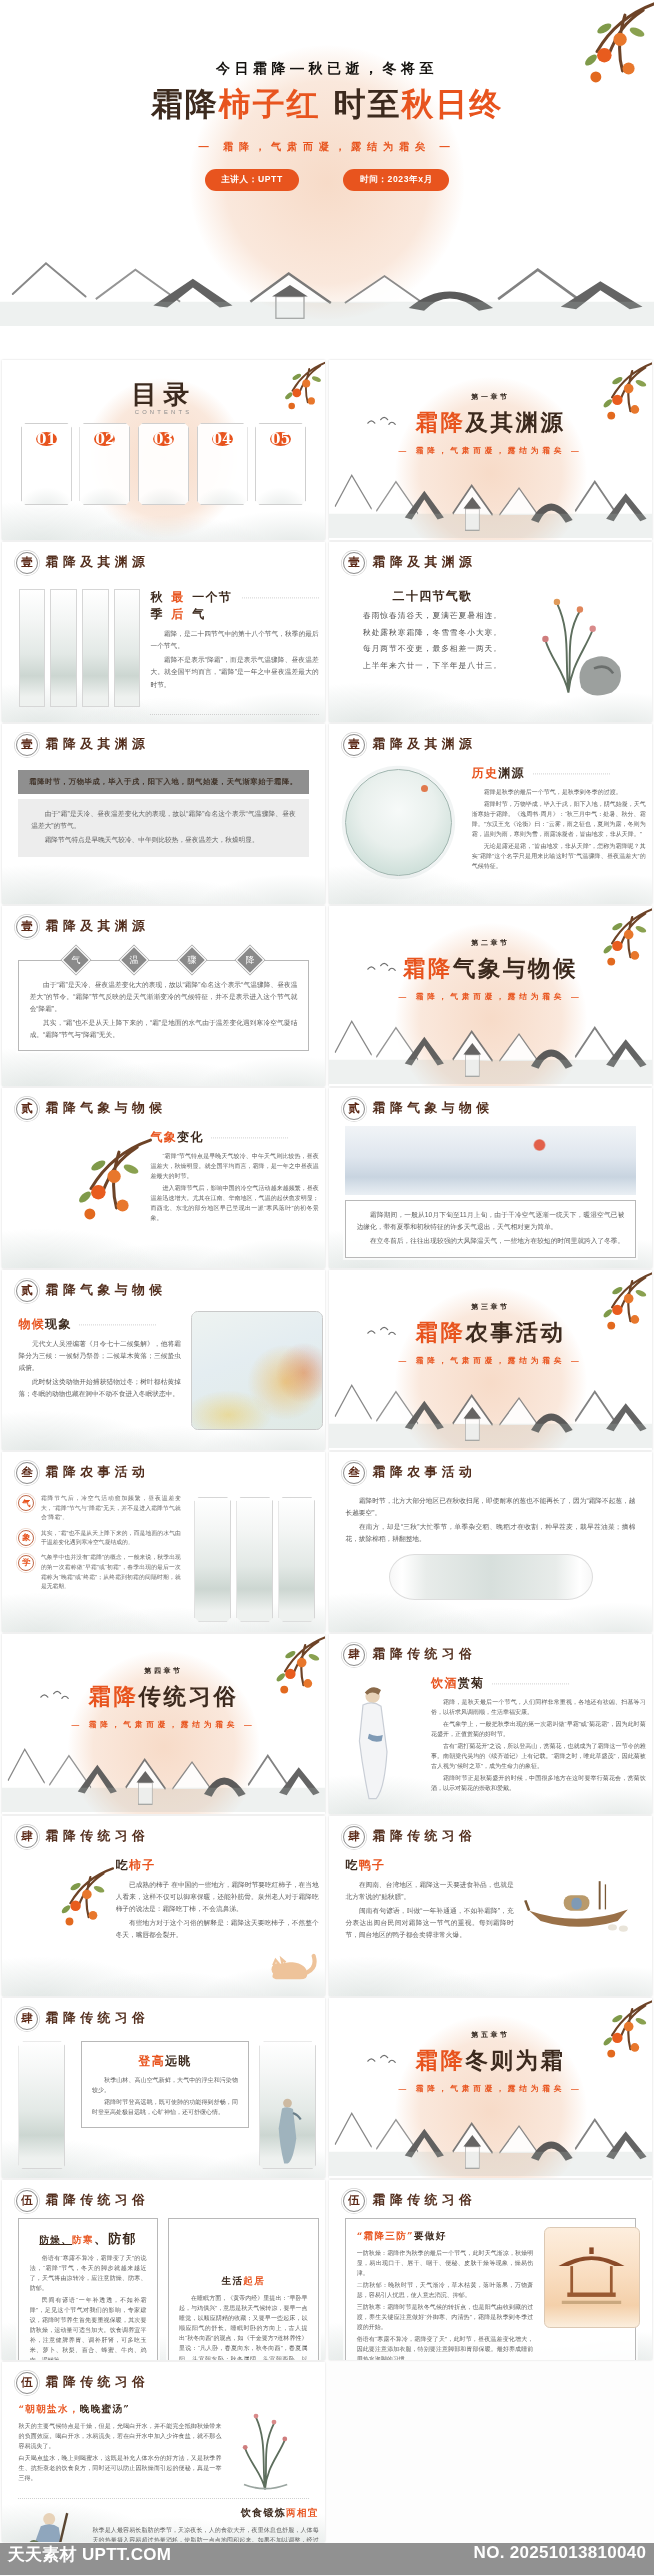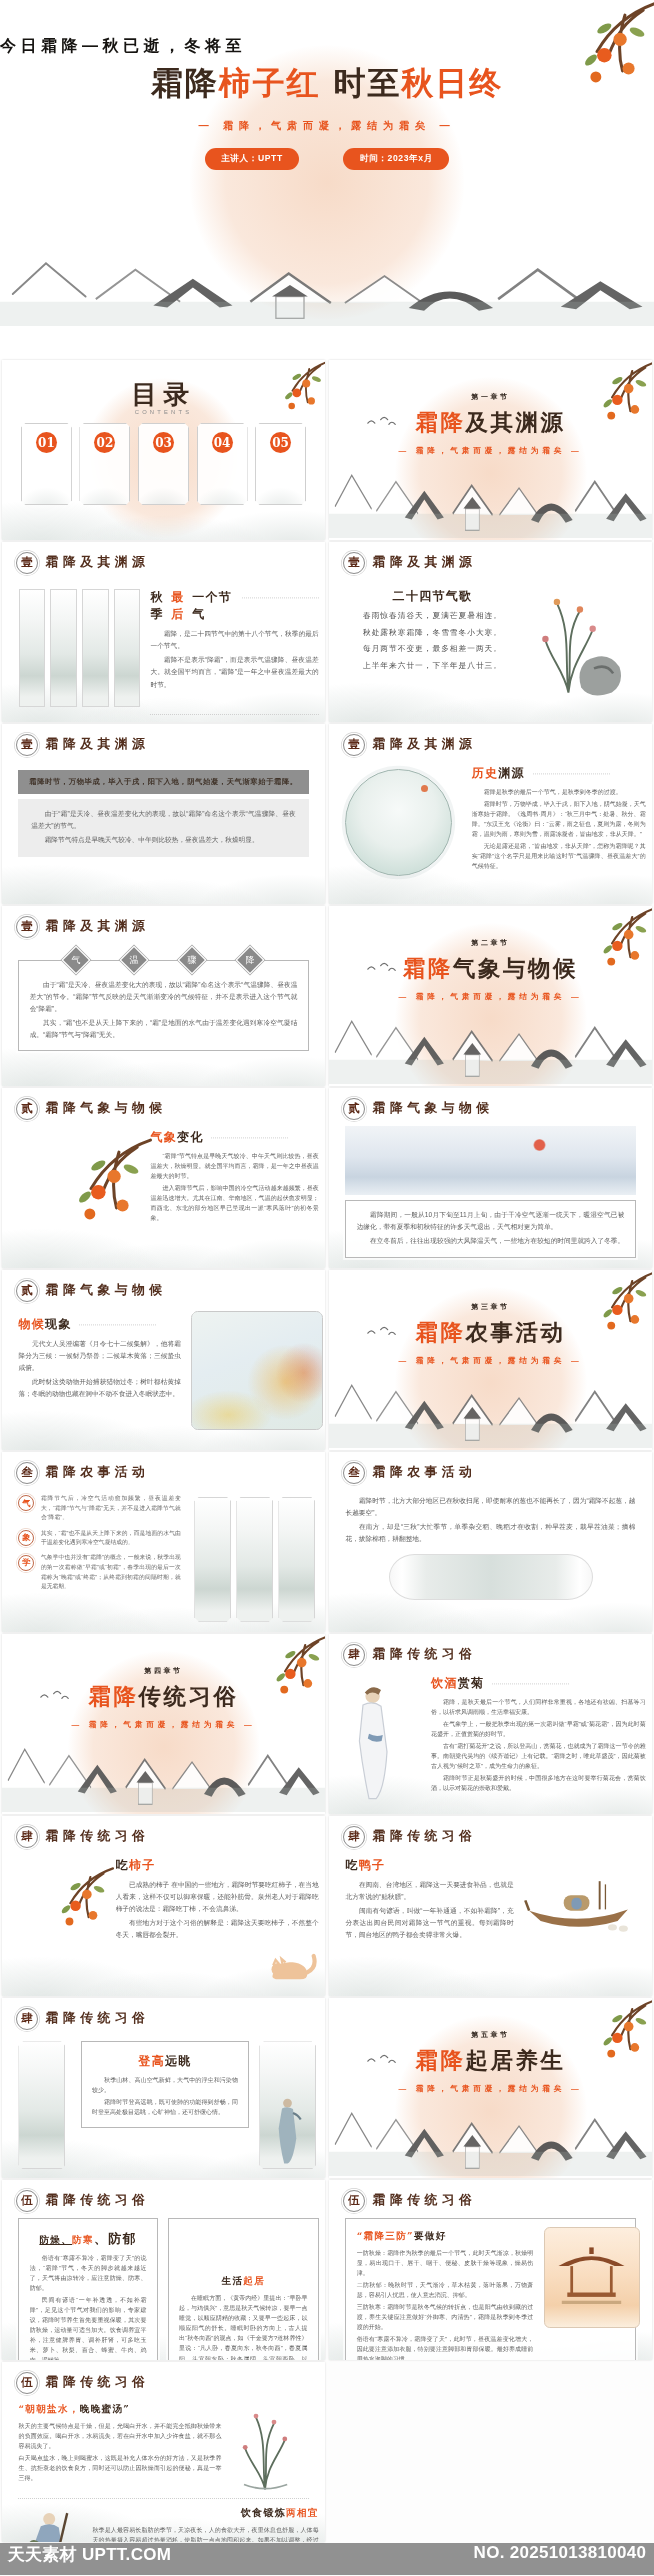--- a/index.html
+++ b/index.html
@@ -5,21 +5,21 @@
   :root{--accent:#e8541e;}
   *{margin:0;padding:0;box-sizing:border-box}
   html,body{width:654px}
   body{font-family:"Liberation Sans","DejaVu Sans",sans-serif;background:#fff}
   .page{width:654px;height:2576px;display:flex;flex-direction:column;background:#fdfdfd;overflow:hidden}
 
   
   .cover{height:359px;flex:none;position:relative;background:#fff;overflow:hidden}
   .cover .sun{position:absolute;left:50%;top:45px;transform:translateX(-50%);width:275px;height:275px}
   .sun{border-radius:50%;background:radial-gradient(circle,#f7dbc8 0%,#fae8dc 52%,rgba(250,232,220,0) 71%)}
-  .toplabel{position:relative;z-index:2;margin-top:36px;font-weight:700;font-size:16px;letter-spacing:4.5px;color:#151310}
+  .toplabel{position:relative;z-index:2;margin-top:60px;text-align:center;font-weight:700;font-size:14px;letter-spacing:4.5px;color:#151310}
   .cover h1{position:relative;z-index:2;text-align:center;font-family:"DejaVu Serif",serif;font-weight:700;font-size:32px;letter-spacing:1.9px;margin-top:5.1px}
   .cover .sub{position:relative;z-index:2;text-align:center;color:var(--accent);font-weight:700;font-size:10.2px;letter-spacing:5.8px;margin-top:12.8px}
   .pills{position:relative;z-index:3;display:flex;justify-content:center;gap:44px;margin-top:15.3px}
   .pill{background:var(--accent);color:#fff;font-weight:700;font-size:8.6px;padding:5.1px 16.6px;border-radius:11px;letter-spacing:0.6px}
   .tp-a{color:var(--accent)} .tp-d{color:#3c2a1e}
   .village{position:absolute;left:0;right:0;bottom:31px;z-index:1;opacity:.92}
   .branch{position:absolute;right:-3.8px;top:-2.6px;z-index:2}
 
   
   .grid{display:grid;grid-template-columns:1fr 1fr;grid-auto-rows:182px;flex:none;background:#fdfdfd}
@@ -85,21 +85,21 @@
   .birds{position:absolute;left:36px;top:55px;z-index:2;opacity:.8}
 
   
   .toc .sun{position:absolute;left:50%;top:18px;transform:translateX(-50%);width:160px;height:160px}
   .tochead{position:relative;z-index:2;text-align:center;margin-top:16.6px}
   .toc h1{font-family:"DejaVu Serif",serif;font-weight:700;font-size:25.6px;letter-spacing:6.4px;color:#3c2a1e;display:inline-block}
   .toc .eng{font-size:5.8px;letter-spacing:3.2px;color:#8c8c8c;margin-top:-2.6px}
   .cards{position:relative;z-index:2;display:flex;justify-content:space-between;padding:0 19px;margin-top:7.7px}
   .card{width:51px;height:82px;background:rgba(255,255,255,.92);border:0.6px solid #cfcfcf;position:relative;overflow:hidden}
   .card::after{content:"";position:absolute;left:0;right:0;bottom:0;height:44%;background:radial-gradient(80% 90% at 50% 120%,rgba(160,176,170,.28),rgba(160,176,170,0) 75%)}
-  .card .num{width:21px;height:21px;border-radius:50%;background:var(--accent);color:#fff;display:flex;align-items:center;justify-content:center;font-weight:700;font-size:12px;font-family:"DejaVu Serif",serif;margin:8.3px auto 0}
+  .card .num{width:21px;height:14px;border-radius:50%;background:var(--accent);color:#fff;display:flex;align-items:center;justify-content:center;font-weight:700;font-size:14px;font-family:"DejaVu Serif",serif;margin:8.3px auto 0}
   .toc .branch{transform:scale(.6);transform-origin:top right}
 
   
   .sitebar{height:32px;flex:none;background:#919191;display:flex;justify-content:space-between;padding:0 7.7px}
   .sitebar span{color:#fff;font-size:17px;font-weight:700;letter-spacing:0.3px;font-family:"Liberation Sans","DejaVu Sans",sans-serif}
 </style>
 </head>
 <body>
 
 <div class="page">
@@ -755,21 +755,21 @@
               <path d="M218,10 C172,26 142,52 120,90 M166,30 C156,62 154,92 162,122 M196,22 C166,42 154,58 138,98" stroke="#6d4327" stroke-width="5" fill="none" stroke-linecap="round"></path>
               <ellipse cx="132" cy="52" rx="13" ry="6" fill="#7f9a4a" transform="rotate(-30 132 52)"></ellipse>
               <ellipse cx="186" cy="58" rx="13" ry="6" fill="#8aa150" transform="rotate(24 186 58)"></ellipse>
               <ellipse cx="110" cy="104" rx="12" ry="6" fill="#7f9a4a" transform="rotate(-42 110 104)"></ellipse>
               <circle cx="158" cy="70" r="11" fill="#e8772c"></circle>
               <circle cx="132" cy="96" r="12" fill="#e85c1e"></circle>
               <circle cx="172" cy="118" r="10" fill="#e8772c"></circle>
               <circle cx="118" cy="132" r="9" fill="#e2691f"></circle>
             </svg></div>
           <div class="chapter">第五章节</div>
-          <h1><span class="tp-a">霜降</span><span class="tp-d">起居养生</span></h1>
+          <h1><span class="tp-a">霜降</span><span class="tp-d">冬则为霜</span></h1>
           <div class="sub">— 霜降，气肃而凝，露结为霜矣 —</div>
           <div class="village"><svg viewBox="0 0 1024 150" preserveAspectRatio="none" width="100%" height="96">
               <path d="M20,100 L72,52 L134,104" fill="#fff" stroke="#7e7e7e" stroke-width="3" stroke-linecap="round"></path>
               <path d="M150,108 L212,62 L282,112" fill="#fff" stroke="#8d8d8d" stroke-width="3"></path>
               <path d="M240,118 L302,76 L364,118 L344,121 L302,90 L262,121 Z" fill="#555"></path>
               <path d="M392,112 L452,68 L518,114" fill="#fff" stroke="#707070" stroke-width="4"></path>
               <rect x="432" y="104" width="44" height="34" fill="#fff" stroke="#9a9a9a" stroke-width="2"></rect>
               <path d="M426,104 L454,86 L482,104 Z" fill="#5a5a5a"></path>
               <path d="M540,114 L602,72 L662,114" fill="#fff" stroke="#828282" stroke-width="3"></path>
               <path d="M640,122 Q702,70 772,122 L750,126 Q702,88 664,126 Z" fill="#4e4e4e"></path>

